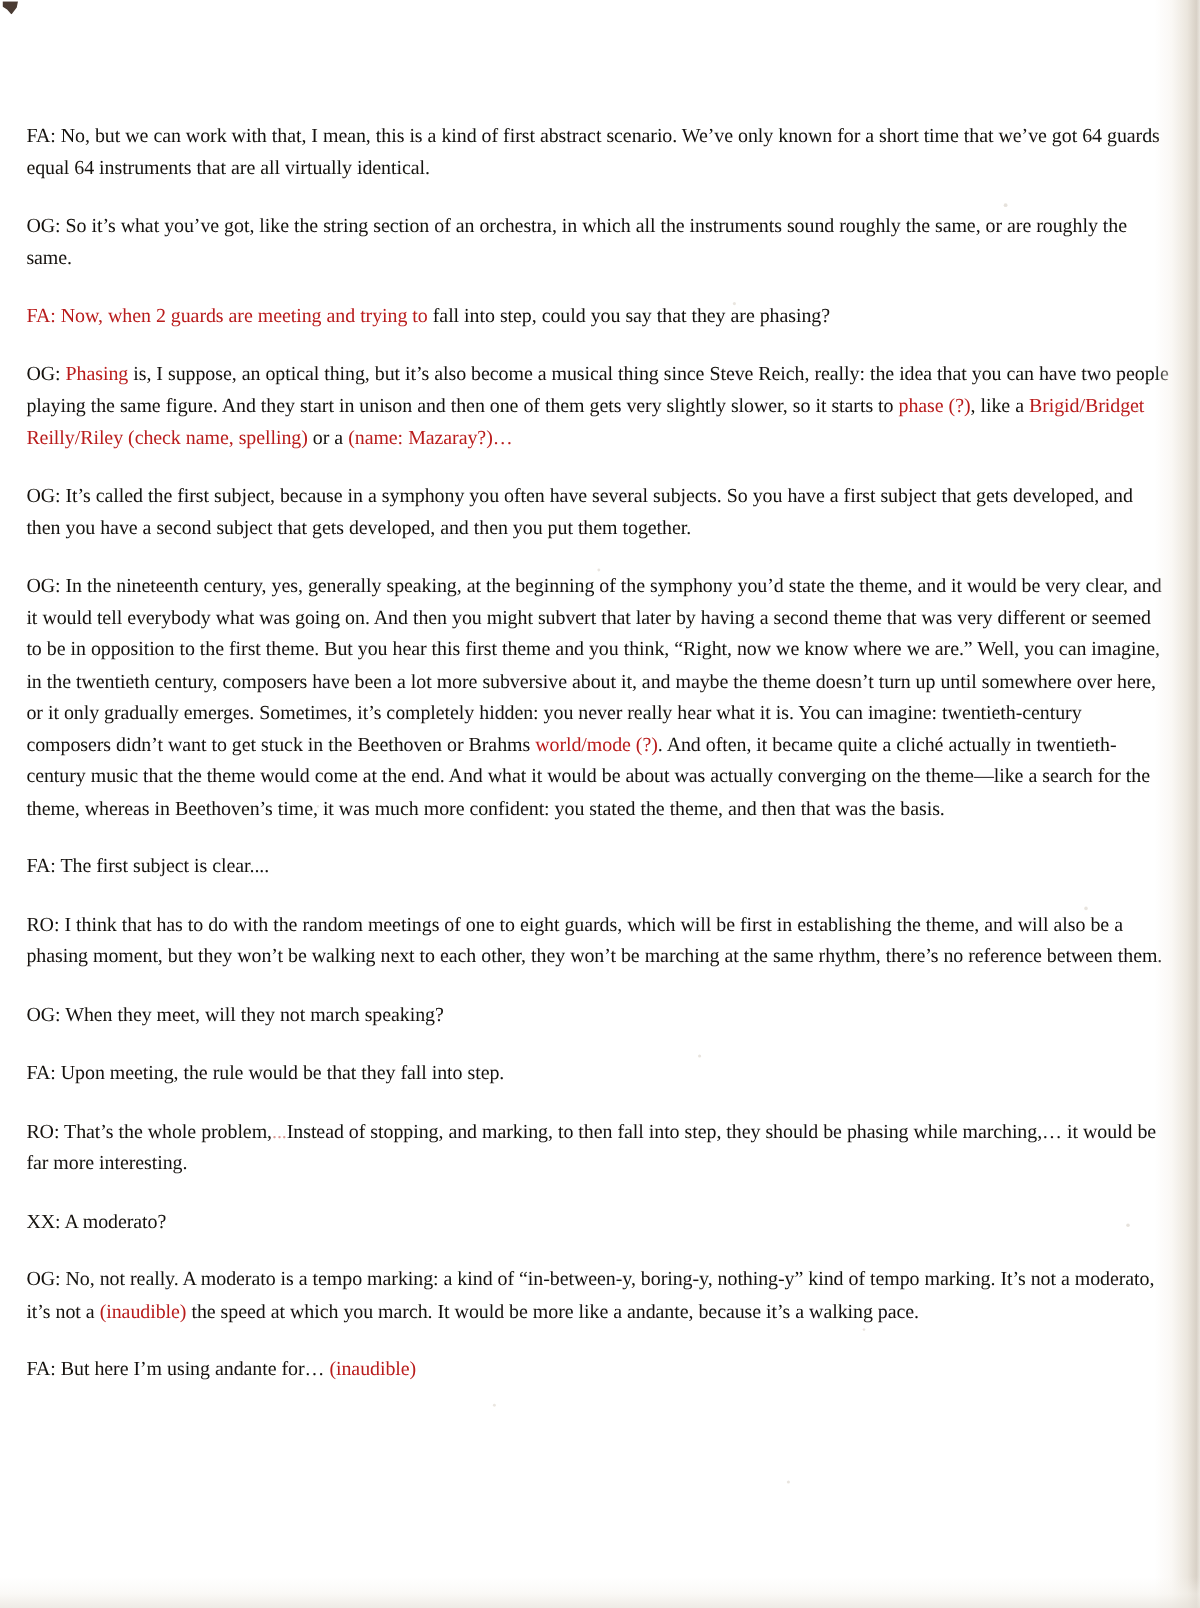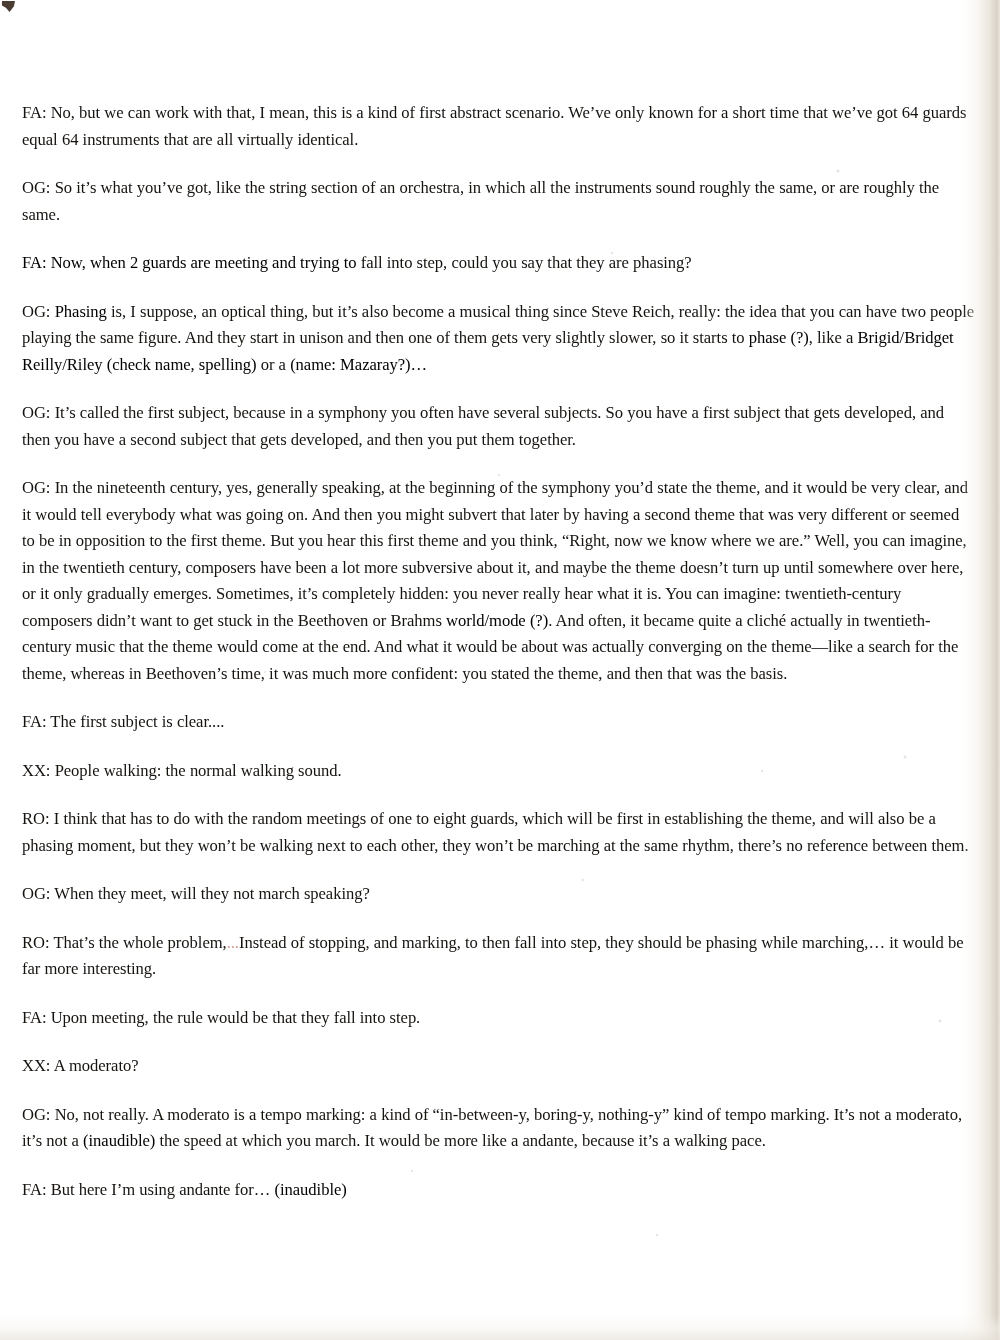--- a/index.html
+++ b/index.html
@@ -80,21 +80,21 @@
     text-align: left;
     letter-spacing: -0.05px;
     word-spacing: 0.1px;
   }
 
   p.para:last-child {
     margin-bottom: 0;
   }
 
   .rd {
-    color: #000000;
+    color: #b91c1c;
   }
 
   .faint {
     color: #d99a93;
   }
 
   
   #body-text {
     text-rendering: optimizeLegibility;
     -webkit-font-smoothing: antialiased;
@@ -124,25 +124,24 @@
 
   <div id="body-text">
 
   <p class="para"><span>FA: No, but we can work with that, I mean, this is a kind of first abstract scenario. We’ve only known for a short time that we’ve got 64 guards equal 64 instruments that are all virtually identical.</span></p>
       <p class="para"><span>OG: So it’s what you’ve got, like the string section of an orchestra, in which all the instruments sound roughly the same, or are roughly the same.</span></p>
       <p class="para"><span class="rd">FA: Now, when 2 guards are meeting and trying to </span><span>fall into step, could you say that they are phasing?</span></p>
       <p class="para"><span>OG:  </span><span class="rd">Phasing</span><span> is, I suppose, an optical thing, but it’s also become a musical thing since Steve Reich, really: the idea that you can have two people playing the same figure. And they start in unison and then one of them gets very slightly slower, so it starts to </span><span class="rd">phase (?)</span><span>, like a </span><span class="rd">Brigid/Bridget Reilly/Riley (check name, spelling)</span><span> or a </span><span class="rd">(name:  Mazaray?)…</span></p>
       <p class="para"><span>OG: It’s called the first subject, because in a symphony you often have several subjects. So you have a first subject that gets developed, and then you have a second subject that gets developed, and then you put them together.</span></p>
       <p class="para"><span>OG: In the nineteenth century, yes, generally speaking, at the beginning of the symphony you’d state the theme, and it would be very clear, and it would tell everybody what was going on. And then you might subvert that later by having a second theme that was very different or seemed to be in opposition to the first theme. But you hear this first theme and you think, “Right, now we know where we are.” Well, you can imagine, in the twentieth century, composers have been a lot more subversive about it, and maybe the theme doesn’t turn up until somewhere over here, or it only gradually emerges. Sometimes, it’s completely hidden: you never really hear what it is. You can imagine: twentieth-century composers didn’t want to get stuck in the Beethoven or Brahms </span><span class="rd">world/mode (?)</span><span>. And often, it became quite a cliché actually in twentieth-century music that the theme would come at the end. And what it would be about was actually converging on the theme—like a search for the theme, whereas in Beethoven’s time, it was much more confident: you stated the theme, and then that was the basis.</span></p>
       <p class="para"><span>FA: The first subject is clear....</span></p>
-      <p class="para"><span>XX: People walking: the normal walking sound.</span></p>
       <p class="para"><span>RO: I think that has to do with the random meetings of one to eight guards, which will be first in establishing the theme, and will also be a phasing moment, but they won’t be walking next to each other, they won’t be marching at the same rhythm, there’s no reference between them.</span></p>
       <p class="para"><span>OG: When they meet, will they not march speaking?</span></p>
+      <p class="para"><span>FA: Upon meeting, the rule would be that they fall into step.</span></p>
       <p class="para"><span>RO: That’s the whole problem,</span><span class="faint">...</span><span>Instead of stopping, and marking, to then fall into step, they should be phasing while marching,… it would be far more interesting.</span></p>
-      <p class="para"><span>FA: Upon meeting, the rule would be that they fall into step.</span></p>
       <p class="para"><span>XX: A moderato?</span></p>
       <p class="para"><span>OG: No, not really.  A moderato is a tempo marking: a kind of “in-between-y, boring-y, nothing-y” kind of tempo marking. It’s not a moderato, it’s not a </span><span class="rd">(inaudible)</span><span> the speed at which you march. It would be more like a andante, because it’s a walking pace.</span></p>
       <p class="para"><span>FA: But here I’m using andante for…  </span><span class="rd">(inaudible)</span></p>
     </div>
 
   <div id="paper-edge-right"></div>
   <div id="paper-edge-bottom"></div>
 
 </div>
 

